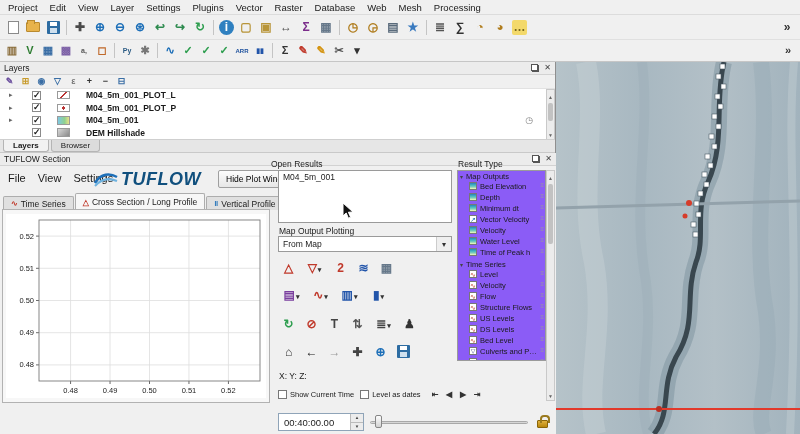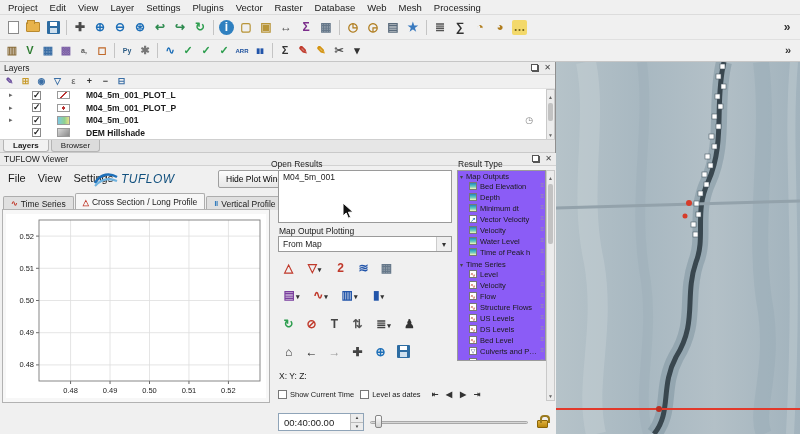--- a/index.html
+++ b/index.html
@@ -62,21 +62,21 @@
 
 #panel-tabs{position:relative;height:13px;background:#e6e6e6;display:flex;align-items:flex-start;padding-left:3px;border-bottom:1px solid #c9c9c9}
 .btab{font-size:8px;padding:0 9px;height:12px;line-height:11px;background:#dcdcdc;border:1px solid #b5b5b5;border-top:none;border-radius:0 0 3px 3px;margin-right:2px}
 .btab.active{background:#f2f2f2;font-weight:bold}
 
 
 #tuflow{position:relative;width:556px;height:281px;background:#f0f0f0}
 #tmenu{position:absolute;left:2px;top:14px;height:22px;display:flex;align-items:center}
 #tmenu .menu-item{font-size:11px;padding:1px 6px}
 #tlogo{position:absolute;left:94px;top:15px;height:22px;display:flex;align-items:center;gap:3px}
-#tlogo .logo-text{font-style:italic;font-weight:normal;font-size:12px;color:#11507e;letter-spacing:.5px}
+#tlogo .logo-text{font-style:italic;font-weight:bold;font-size:18px;color:#11507e;letter-spacing:.5px}
 #hide-plot{position:absolute;left:218px;top:17px;height:18px;font-size:8.5px;border:1px solid #9f9f9f;background:linear-gradient(#fdfdfd,#e6e6e6);padding:0 7px;border-radius:2px;white-space:nowrap}
 #ttabs{position:absolute;left:3px;top:40px;height:17px;display:flex;align-items:flex-end}
 .ttab{font-size:8.5px;padding:0 7px;display:flex;gap:3px;align-items:center;background:#e0e0e0;border:1px solid #adadad;border-bottom:none;border-radius:2px 2px 0 0;margin-right:1px;height:14px;white-space:nowrap}
 .ttab.active{background:#f7f7f7;height:17px}
 .tabicon{font-size:8px;font-weight:bold}
 #tabpage{position:absolute;left:2px;top:56px;width:268px;height:194px;background:#f7f7f7;border:1px solid #b2b2b2}
 #chart-svg{position:absolute;left:3px;top:4px}
 
 .collbl{position:absolute;font-size:8.5px;color:#222}
 #open-results-list{position:absolute;left:278px;top:17px;width:174px;height:53px;background:#fff;border:1px solid #9a9a9a;overflow:hidden}
@@ -371,21 +371,21 @@
         <span class="sb-down"></span>
       </div>
     </div>
     <div id="panel-tabs">
         <div class="btab active">Layers</div>
         <div class="btab">Browser</div>
       </div>
 
     <div id="tuflow">
       <div class="panel-header">
-        <span>TUFLOW Viewer</span>
+        <span>TUFLOW Section</span>
         <span class="ph-icons">
           <span class="ico-float"></span>
           <span class="ico-close"></span>
         </span>
       </div>
 
       <div id="tmenu">
           <div class="menu-item">File</div>
           <div class="menu-item">View</div>
           <div class="menu-item">Settings</div>

